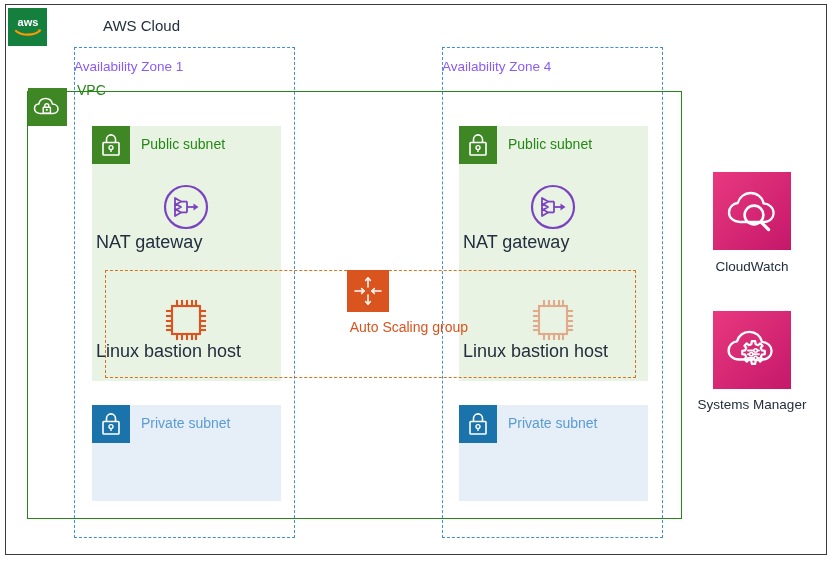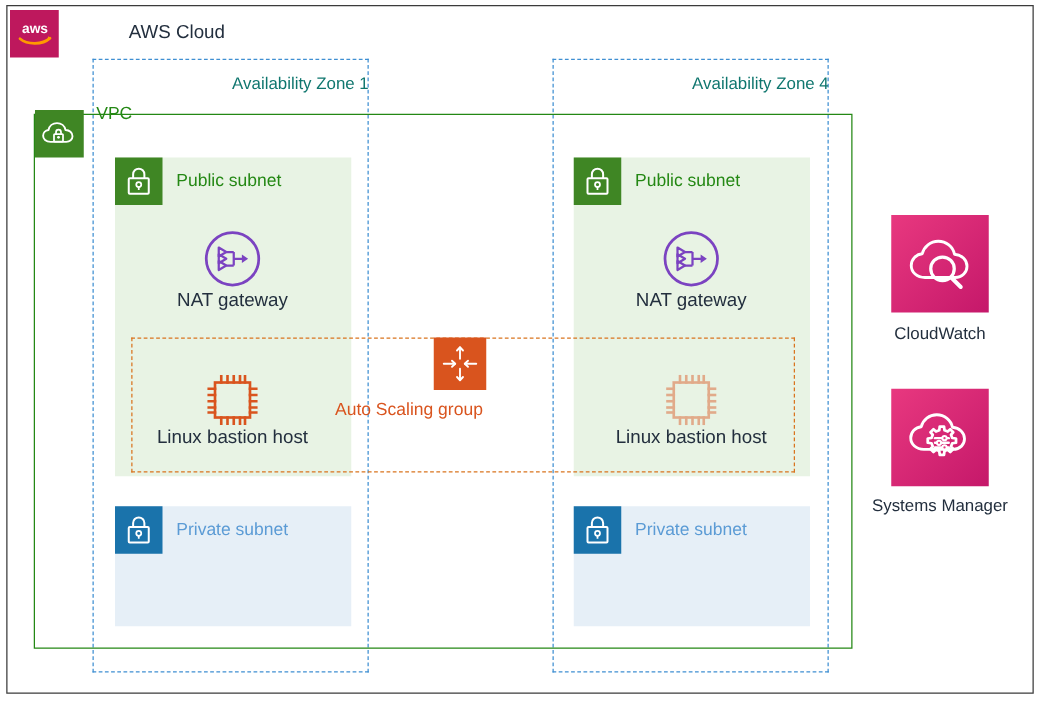--- a/index.html
+++ b/index.html
@@ -24,21 +24,21 @@
     left: 5px; top: 4px;
     width: 822px; height: 551px;
     border: 1px solid #3b3b3b;
     box-sizing: border-box;
   }
 
   
   #aws-logo-box {
     left: 8px; top: 8px;
     width: 39px; height: 38px;
-    background: #be185d;
+    background: #15803d;
     display: flex;
     align-items: center;
     justify-content: center;
   }
   #aws-cloud-label {
     left: 58px; top: 17px;
     font-size: 15px;
     color: #232f3e;
     white-space: nowrap;
     margin-left: 45px;
@@ -70,22 +70,22 @@
   .az-box {
     border: 1.4px dashed #3f8fd2;
     box-sizing: border-box;
     background: transparent;
   }
   #az1-box { left: 74px;  top: 47px; width: 221px; height: 491px; }
   #az2-box { left: 442px; top: 47px; width: 221px; height: 491px; }
   .az-label {
     top: 59px;
     font-size: 13.5px;
-    color: #0f766e;
-    text-align: right;
+    color: #8b5cf6;
+    text-align: left;
     width: 221px;
     white-space: nowrap;
   }
   #az1-label { left: 74px; }
   #az2-label { left: 442px; }
 
   
   .subnet-box { box-sizing: border-box; }
   .public-subnet  { background: #e8f3e4; }
   .private-subnet { background: #e6eff7; }
@@ -117,23 +117,23 @@
   #pub1-title  { left: 141px; top: 136px; }
   #pub2-title  { left: 508px; top: 136px; }
   #priv1-title { left: 141px; top: 415px; }
   #priv2-title { left: 508px; top: 415px; }
 
   
   .res-icon {
     width: 52px; height: 52px;
   }
   .res-label {
-    font-size: 15px;
+    font-size: 18px;
     color: #232f3e;
-    text-align: center;
+    text-align: left;
     white-space: nowrap;
   }
 
   #nat1-icon { left: 160px; top: 181px; }
   #nat2-icon { left: 527px; top: 181px; }
   #nat1-label { left: 96px; top: 232px; width: 180px; }
   #nat2-label { left: 463px; top: 232px; width: 180px; }
 
   #ec2-1-icon { left: 160px; top: 294px; }
   #ec2-2-icon { left: 527px; top: 294px; opacity: 0.45; }
@@ -150,21 +150,21 @@
   }
   #asg-icon {
     left: 347px; top: 270px;
     width: 42px; height: 42px;
     background: #d9541e;
     display: flex; align-items: center; justify-content: center;
   }
   #asg-label {
     left: 268px; top: 319px;
     width: 200px;
-    text-align: left;
+    text-align: right;
     font-size: 14px;
     color: #d9541e;
     white-space: nowrap;
   }
 
   
   .svc-icon {
     width: 78px; height: 78px;
     background: linear-gradient(135deg, #e8387f 0%, #c5186a 100%);
     display: flex; align-items: center; justify-content: center;

